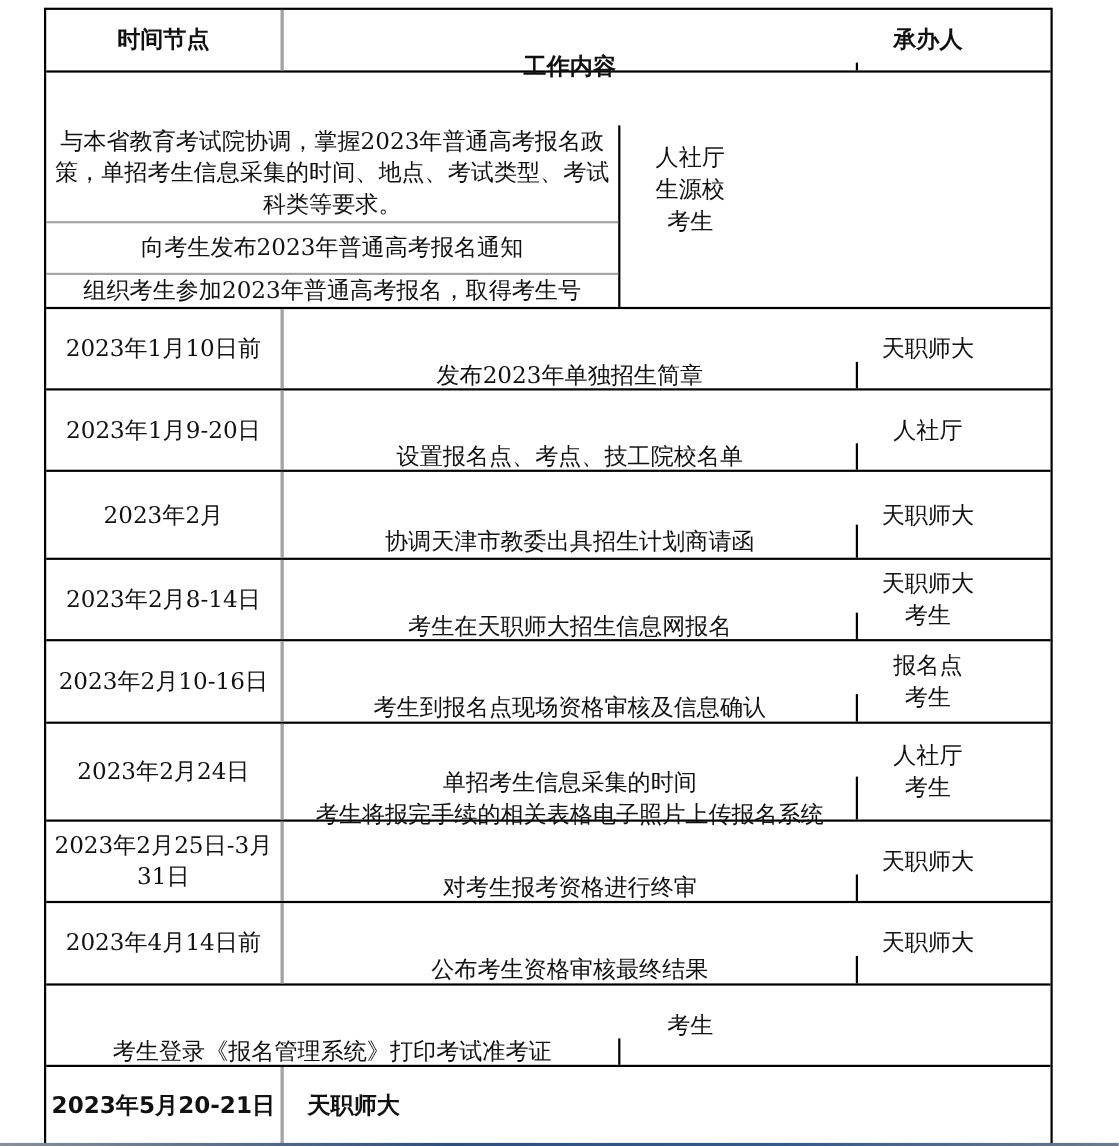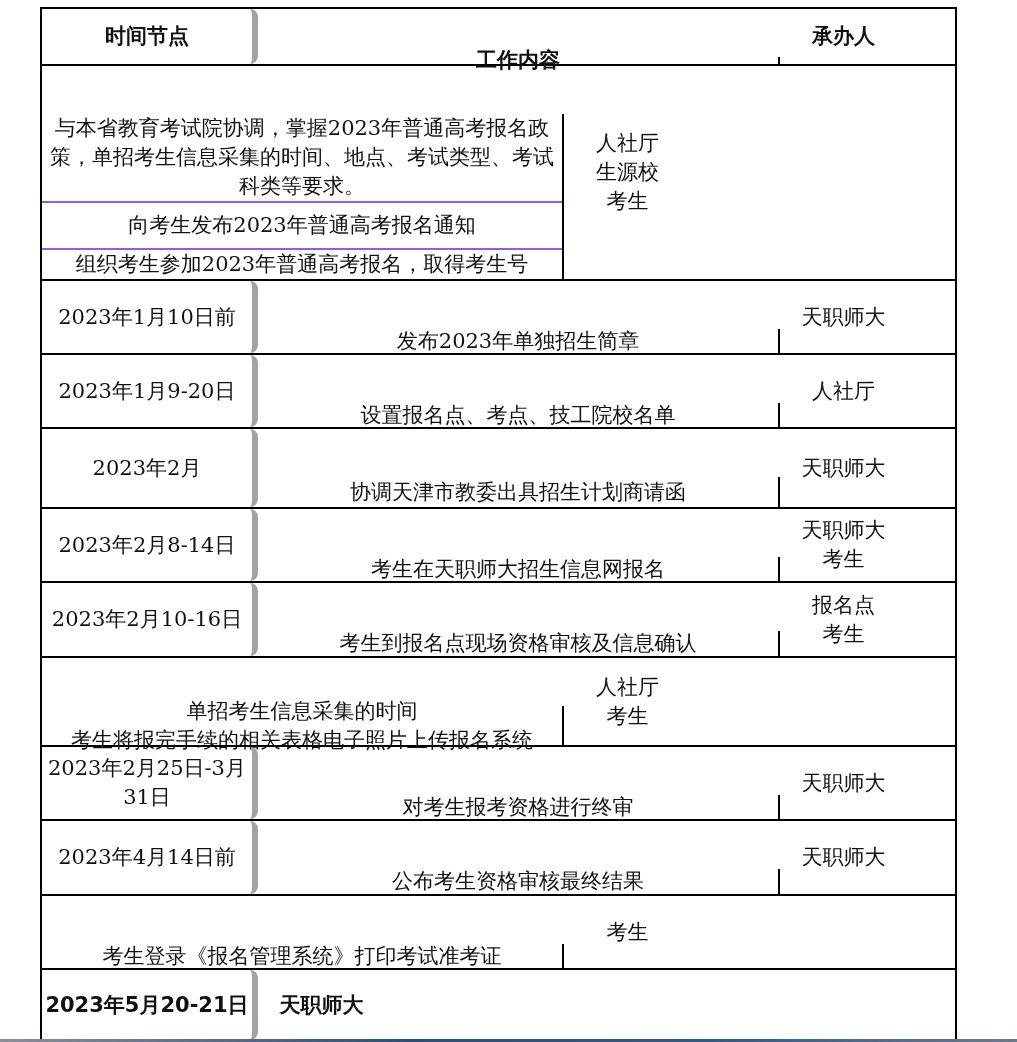--- a/index.html
+++ b/index.html
@@ -4,28 +4,28 @@
 <style>
   html, body { margin:0; padding:0; background:#ffffff; }
   body { width:1017px; height:1042px; position:relative; overflow:hidden;
          font-family:"DejaVu Serif", serif; color:#111; }
   .tbl { position:absolute; left:40px; top:7px; width:917px;
          border:2px solid #000; box-sizing:border-box; }
   .row { display:flex; border-top:2px solid #000; box-sizing:border-box; }
   .row.first { border-top:none; }
   .cell { display:flex; align-items:center; justify-content:center; text-align:center;
           box-sizing:border-box; font-size:21px; line-height:29px; white-space:pre-line; }
-  .c1 { width:216px; border-right:6px solid #a3a3a3;border-radius:8px; }
+  .c1 { width:216px; border-right:3px solid #a3a3a3; }
   .c2 { width:522px; border-right:2px solid #000; padding:0 8px;margin-top:48px; }
   .c3 { width:127px;border-radius:25px; }
   .bold .cell, .hdr .cell { font-weight:bold; font-family:"DejaVu Sans", sans-serif; }
   .subs { display:flex; flex-direction:column; padding:0; }
   .sub { display:flex; align-items:center; justify-content:center; text-align:center;
          width:100%; padding:0 8px; box-sizing:border-box; overflow:visible; }
-  .sub + .sub { border-top:2px solid #8b5cf6; }
+  .sub + .sub { border-top:2px solid #a3a3a3; }
   .taskbar { position:absolute; left:0; top:1039px; width:1017px; height:3px;
              background:linear-gradient(90deg,#8a8f98 0%,#2f4f7a 40%,#35598a 70%,#6d7a8c 100%); }
 </style>
 </head>
 <body>
 
 <div class="tbl">
 
   <div class="row first hdr" style="height:55px">
     <div class="cell c1">时间节点</div>
@@ -70,20 +70,21 @@
   </div>
 
   <div class="row" style="height:75px">
     <div class="cell c1">2023年2月10-16日</div>
     <div class="cell c2">考生到报名点现场资格审核及信息确认</div>
     <div class="cell c3">报名点
 考生</div>
   </div>
 
   <div class="row" style="height:89px">
+    <div class="cell c1">2023年2月24日</div>
     <div class="cell c2">单招考生信息采集的时间
 考生将报完手续的相关表格电子照片上传报名系统</div>
     <div class="cell c3">人社厅
 考生</div>
   </div>
 
   <div class="row" style="height:74px">
     <div class="cell c1">2023年2月25日-3月31日</div>
     <div class="cell c2">对考生报考资格进行终审</div>
     <div class="cell c3">天职师大</div>

